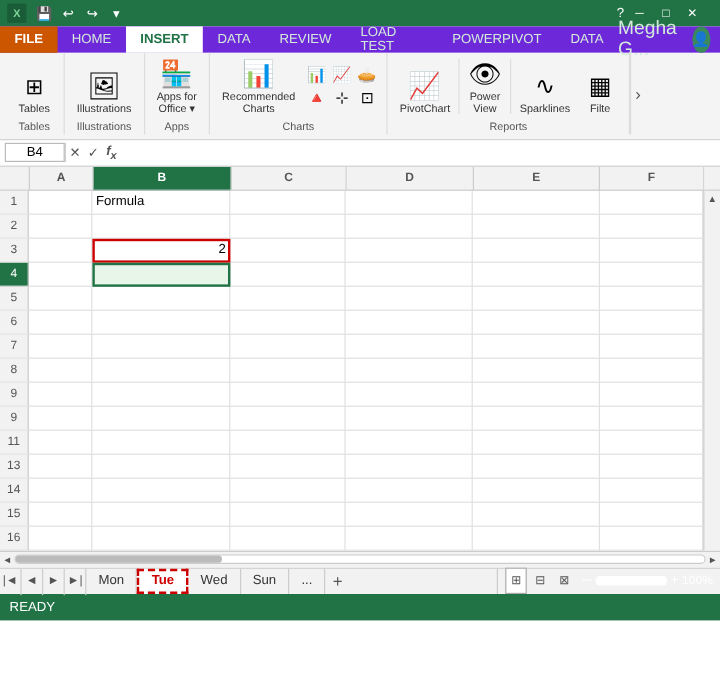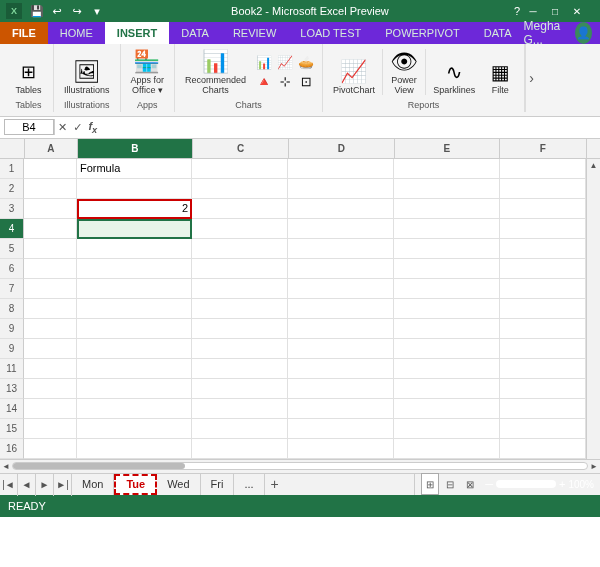--- a/index.html
+++ b/index.html
@@ -85,42 +85,41 @@
 <div id="title-bar">
   <div class="title-left">
     <div class="title-icon">X</div>
     <div class="qat">
       <div class="qat-btn" title="Save">💾</div>
       <div class="qat-btn">↩</div>
       <div class="qat-btn">↪</div>
       <div class="qat-btn">▾</div>
     </div>
   </div>
-  <div class="title-center">Book2 - Microsoft Excel Preview</div>
   <div class="title-right">
     <div style="display:flex;align-items:center;gap:4px;margin-right:8px;">
       <span style="color:white;cursor:pointer;">?</span>
       <span class="win-btn">─</span>
       <span class="win-btn">□</span>
       <span class="win-btn">✕</span>
     </div>
   </div>
 </div>
 
 <div id="tab-bar">
   <div class="excel-tab" style="background:#cc5500;color:white;font-weight:bold;">FILE</div>
   <div class="excel-tab">HOME</div>
   <div class="excel-tab active">INSERT</div>
   <div class="excel-tab">DATA</div>
   <div class="excel-tab">REVIEW</div>
   <div class="excel-tab">LOAD TEST</div>
   <div class="excel-tab">POWERPIVOT</div>
   <div class="excel-tab">DATA</div>
   <div style="flex:1;display:flex;align-items:center;justify-content:flex-end;padding-right:8px;">
-    <span style="color:#d4eadb;font-size:12px;">Megha G...</span>
+    <span style="color:#d4eadb;font-size:16px;">Megha G...</span>
     <div style="width:22px;height:22px;border-radius:50%;background:#3a8a5c;margin-left:6px;display:flex;align-items:center;justify-content:center;color:white;font-size:12px;">👤</div>
   </div>
 </div>
 
 <div id="ribbon">
   <div class="ribbon-groups">
 
     <div class="ribbon-group">
       <div class="ribbon-group-items">
         <div class="ribbon-btn">
@@ -386,21 +385,21 @@
 </div>
 
 <div id="sheet-tabs">
   <div class="nav-btn">|◄</div>
   <div class="nav-btn">◄</div>
   <div class="nav-btn">►</div>
   <div class="nav-btn">►|</div>
   <div class="sheet-tab">Mon</div>
   <div class="sheet-tab active-red">Tue</div>
   <div class="sheet-tab">Wed</div>
-  <div class="sheet-tab">Fri</div>
+  <div class="sheet-tab">Sun</div>
   <div class="sheet-tab">...</div>
   <div class="add-sheet">+</div>
   <div class="sheet-scroll-area"></div>
 
   <div style="display:flex;align-items:center;margin-left:auto;border-left:1px solid #ccc;">
     <div style="display:flex;align-items:center;gap:2px;padding:0 6px;">
       <div class="scroll-ctrl-btn" style="background:#fff;border:1px solid #aaa;">⊞</div>
       <div class="scroll-ctrl-btn">⊟</div>
       <div class="scroll-ctrl-btn">⊠</div>
     </div>

